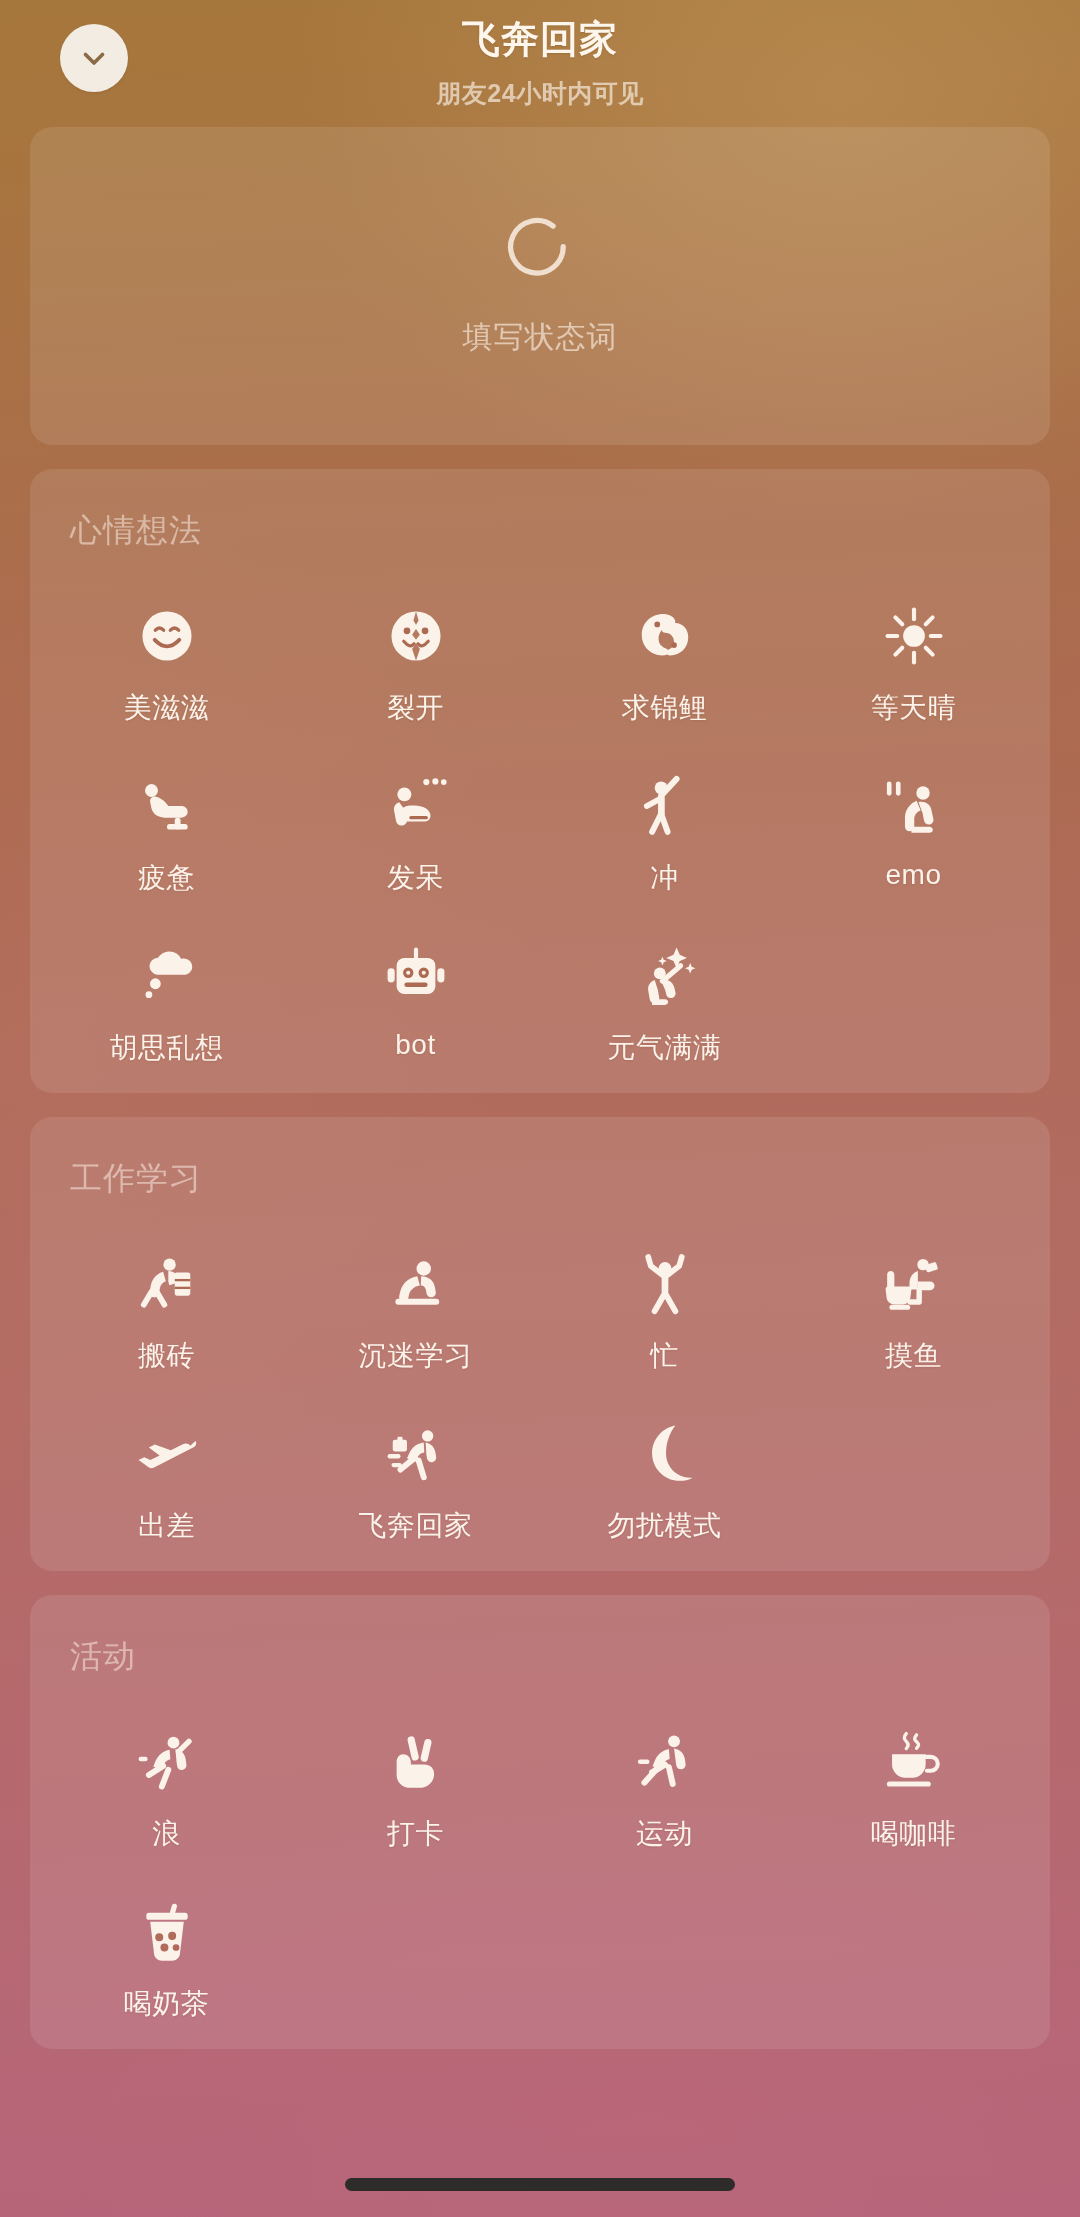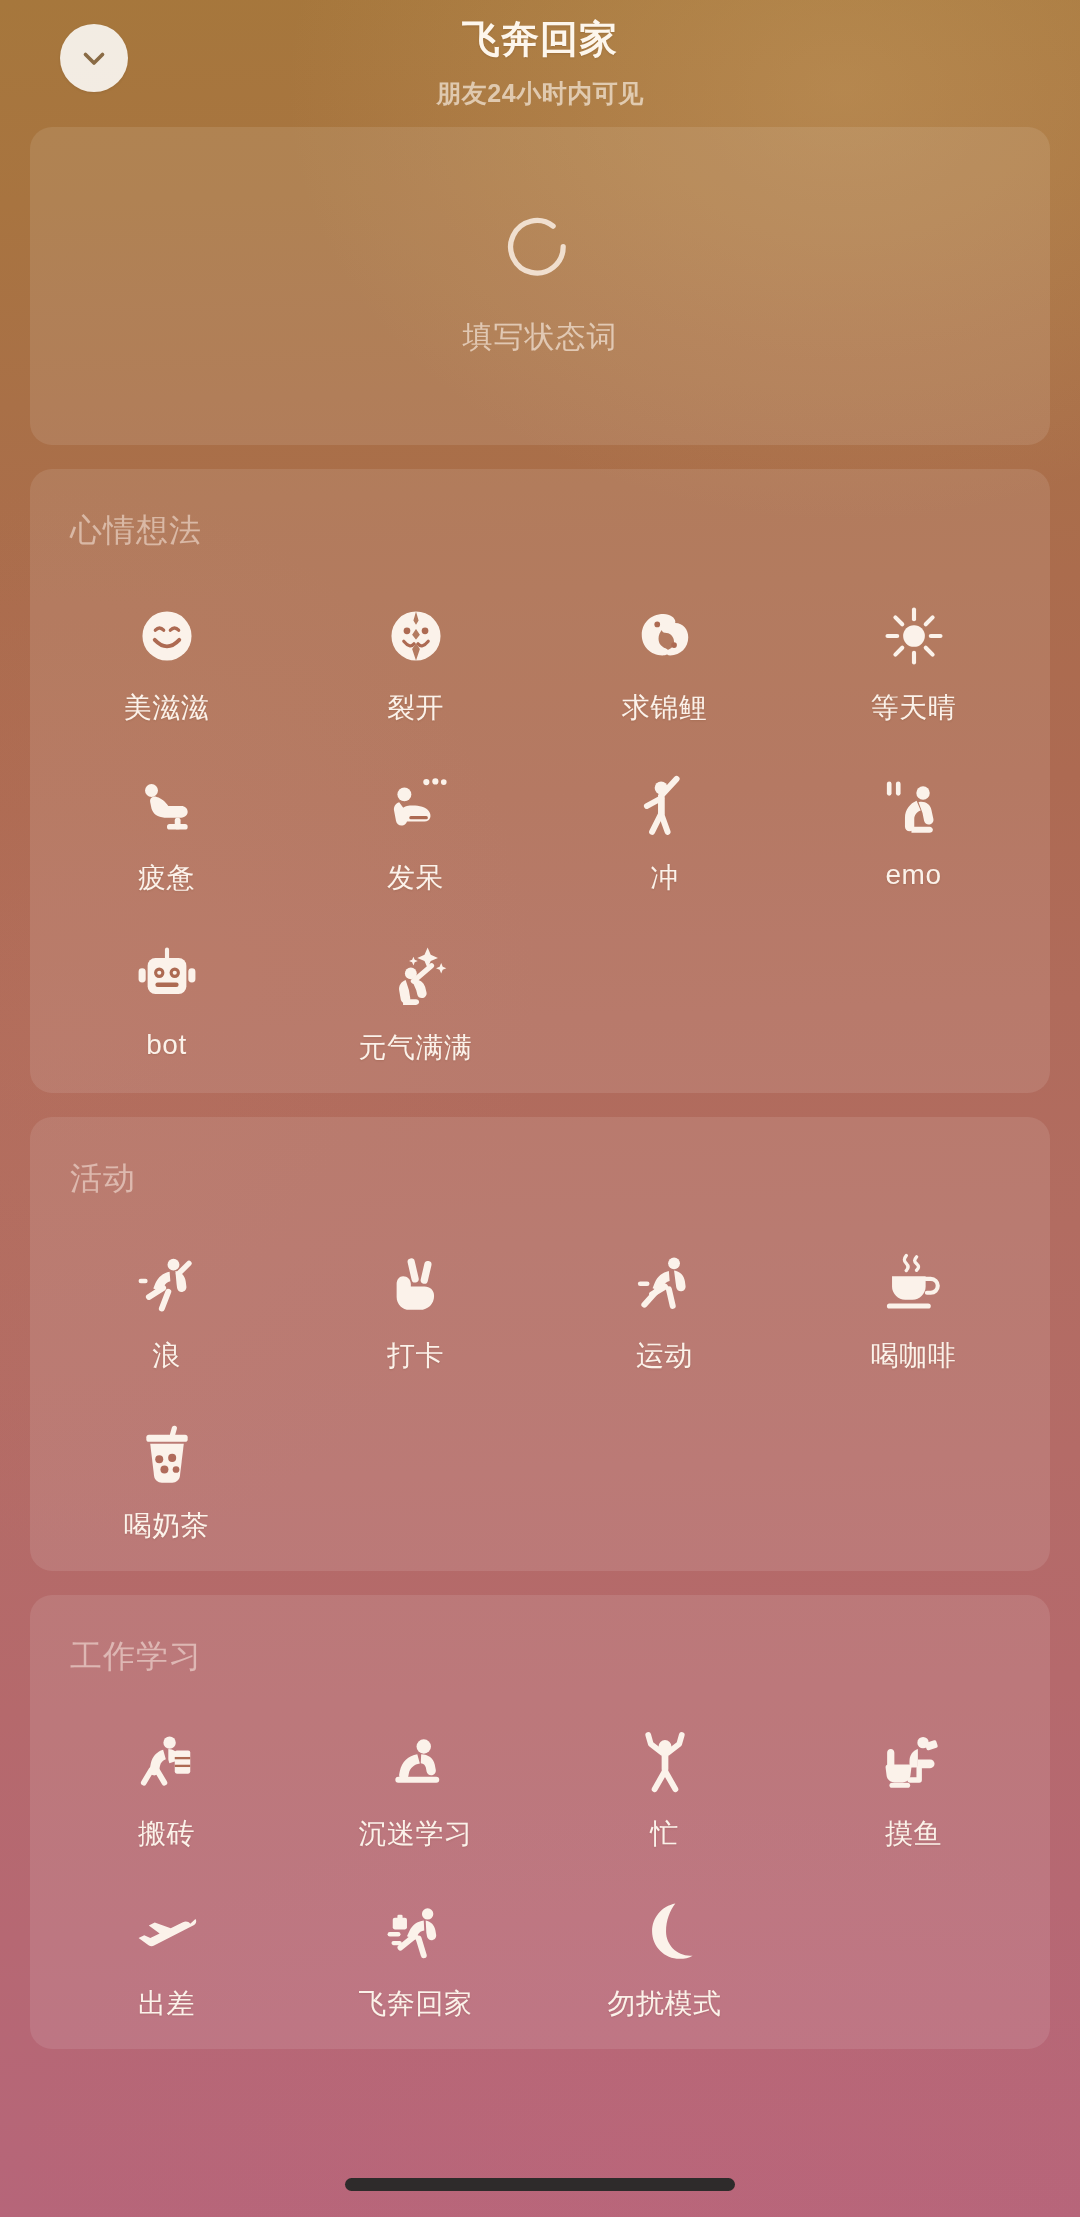--- a/index.html
+++ b/index.html
@@ -291,20 +291,30 @@
             <rect x="10" y="5" width="3.6" height="11" rx="1.8"></rect>
             <circle cx="31" cy="14" r="5.2"></circle>
             <path d="M26 20 c-5 2-9 7-9 13 l0 7 c0 2 1.6 3.5 3.6 3.5 2 0 3.6-1.5 3.6-3.5 l0-6 c0-3 2-5.5 5-6.5 z"></path>
             <path d="M27.5 21 c5-1 9 1.5 10 6 l1.5 7 c0.4 2-0.9 3.9-2.9 4.3-2 0.4-3.9-0.9-4.3-2.9 l-1.2-6 z"></path>
             <path d="M22 40 l14 0 c1.5 0 2.6 1.1 2.6 2.4 0 1.3-1.1 2.4-2.6 2.4 l-14 0 z"></path>
           </svg>
         </span>
         <span class="item-label">emo</span>
       </div>
 
+      <div class="item">
+        <span class="item-icon">
+          <svg viewBox="0 0 48 48" fill="#fbf2ea">
+            <path d="M16 14 c0-5 4.4-9 9.8-9 4.2 0 7.8 2.4 9.2 5.8 0.6-0.2 1.2-0.3 1.9-0.3 3.7 0 6.6 2.8 6.6 6.3 0 3.5-2.9 6.3-6.6 6.3 l-19 0 c-4.1 0-7.4-3-7.4-6.7 0-3.4 2.7-6.2 6.3-6.6z"></path>
+            <circle cx="15" cy="30" r="4.2"></circle>
+            <circle cx="10" cy="38.5" r="2.6"></circle>
+          </svg>
+        </span>
+        <span class="item-label">胡思乱想</span>
+      </div>
 
       <div class="item">
         <span class="item-icon">
           <svg viewBox="0 0 48 48" fill="#fbf2ea">
             <rect x="22.4" y="2" width="3.2" height="9" rx="1.6"></rect>
             <rect x="9" y="10" width="30" height="28" rx="6"></rect>
             <rect x="2" y="18" width="5.5" height="11" rx="2.7"></rect>
             <rect x="40.5" y="18" width="5.5" height="11" rx="2.7"></rect>
             <circle cx="18" cy="21.5" r="4" fill="#ad6a52"></circle>
             <circle cx="30" cy="21.5" r="4" fill="#ad6a52"></circle>
@@ -329,97 +339,20 @@
             <path d="M14 42 l10 0 c1.4 0 2.4 1 2.4 2.2 0 1.2-1 2.2-2.4 2.2 l-10 0z"></path>
           </svg>
         </span>
         <span class="item-label">元气满满</span>
       </div>
 
     </div>
   </div>
 
   <div class="card section">
-    <div class="section-title">活动</div>
-    <div class="grid">
-
-      <div class="item">
-        <span class="item-icon">
-          <svg viewBox="0 0 48 48" fill="#fbf2ea">
-            <circle cx="29" cy="9" r="4.6"></circle>
-            <path d="M26 14.5 c-5 1-9 4.2-11 9 l-1.6 4 6.6 2.6 1.4-3.6 c1-2.4 2.8-4 5.2-4.6z"></path>
-            <path d="M30.5 14 c4.4 0.6 7.4 3.6 8 8 l0.5 4 c0.3 2-1.1 3.8-3.1 4.1-2 0.3-3.8-1.1-4.1-3.1 l-0.4-3z"></path>
-            <path d="M33 16 L41 8" stroke="#fbf2ea" stroke-width="4.2" stroke-linecap="round" fill="none"></path>
-            <path d="M21 27 L10 34" stroke="#fbf2ea" stroke-width="4.6" stroke-linecap="round" fill="none"></path>
-            <path d="M25 30 L20 43" stroke="#fbf2ea" stroke-width="4.6" stroke-linecap="round" fill="none"></path>
-            <rect x="2" y="20" width="7" height="3.4" rx="1.7"></rect>
-          </svg>
-        </span>
-        <span class="item-label">浪</span>
-      </div>
-
-      <div class="item">
-        <span class="item-icon">
-          <svg viewBox="0 0 48 48" fill="#fbf2ea">
-            <rect x="19" y="4" width="5.6" height="19" rx="2.8" transform="rotate(-13 21.8 13.5)"></rect>
-            <rect x="29" y="6" width="5.6" height="18" rx="2.8" transform="rotate(13 31.8 15)"></rect>
-            <path d="M14 18 c3.4 0 6 2.6 6 6 l0 2 10.5 0 c4.4 0 7.5 3 7.5 7.2 0 6-4.6 10.8-11 10.8 l-8 0 c-5.6 0-10-4.4-10-10 l0-10 c0-3.4 2.2-6 5-6z"></path>
-          </svg>
-        </span>
-        <span class="item-label">打卡</span>
-      </div>
-
-      <div class="item">
-        <span class="item-icon">
-          <svg viewBox="0 0 48 48" fill="#fbf2ea">
-            <circle cx="31" cy="8" r="4.6"></circle>
-            <path d="M27 14 c-5 1-9 4.4-11 9.2 l-1.6 4 6.6 2.6 1.4-3.6 c1-2.4 2.8-4 5.2-4.6z"></path>
-            <path d="M31 13.5 c4.6 0.6 7.8 3.8 8.4 8.4 l0.5 3.6 c0.3 2-1.1 3.8-3.1 4.1-2 0.3-3.8-1.1-4.1-3.1 l-0.4-2.8z"></path>
-            <path d="M24 26 L14 32" stroke="#fbf2ea" stroke-width="4.6" stroke-linecap="round" fill="none"></path>
-            <path d="M27 28 L30 41" stroke="#fbf2ea" stroke-width="4.6" stroke-linecap="round" fill="none"></path>
-            <path d="M17 30 L8 40" stroke="#fbf2ea" stroke-width="4.6" stroke-linecap="round" fill="none"></path>
-            <rect x="3" y="22" width="9" height="3.6" rx="1.8"></rect>
-            <rect x="3" y="31" width="7" height="3.4" rx="1.7" opacity="0"></rect>
-          </svg>
-        </span>
-        <span class="item-label">运动</span>
-      </div>
-
-      <div class="item">
-        <span class="item-icon">
-          <svg viewBox="0 0 48 48" fill="#fbf2ea">
-            <path d="M18 2 c-2 2.4-2 4 0 6 2 2 2 3.6 0 5.6" fill="none" stroke="#fbf2ea" stroke-width="2.6" stroke-linecap="round"></path>
-            <path d="M26 3 c-2 2.2-2 3.6 0 5.4 2 1.8 2 3.2 0 5" fill="none" stroke="#fbf2ea" stroke-width="2.6" stroke-linecap="round"></path>
-            <path d="M7 18 l26 0 0 8 c0 5.6-4.6 10.2-10.2 10.2 l-5.6 0 c-5.6 0-10.2-4.6-10.2-10.2z"></path>
-            <path d="M33 20 l4 0 c3 0 5.4 2.4 5.4 5.4 0 3-2.4 5.4-5.4 5.4 l-3 0" fill="none" stroke="#fbf2ea" stroke-width="3.2" stroke-linecap="round"></path>
-            <rect x="3" y="39" width="34" height="4" rx="2"></rect>
-          </svg>
-        </span>
-        <span class="item-label">喝咖啡</span>
-      </div>
-
-      <div class="item">
-        <span class="item-icon">
-          <svg viewBox="0 0 48 48" fill="#fbf2ea">
-            <rect x="27" y="2" width="4" height="9" rx="2" transform="rotate(16 29 6.5)"></rect>
-            <rect x="8" y="9" width="32" height="5.6" rx="2"></rect>
-            <path d="M11 16 l26 0 -3 25 c-0.4 3-2.9 5.2-6 5.2 l-8 0 c-3.1 0-5.6-2.2-6-5.2z"></path>
-            <circle cx="18" cy="28" r="3.1" fill="#b06b5b"></circle>
-            <circle cx="28" cy="27" r="3.1" fill="#b06b5b"></circle>
-            <circle cx="22" cy="36" r="3.1" fill="#b06b5b"></circle>
-            <circle cx="31" cy="36" r="2.6" fill="#b06b5b"></circle>
-          </svg>
-        </span>
-        <span class="item-label">喝奶茶</span>
-      </div>
-
-    </div>
-  </div>
-
-  <div class="card section">
     <div class="section-title">工作学习</div>
     <div class="grid">
 
       <div class="item">
         <span class="item-icon">
           <svg viewBox="0 0 48 48" fill="#fbf2ea">
             <circle cx="26" cy="9" r="4.8"></circle>
             <path d="M21 14.5 c-5 1.5-8.5 5.5-9.5 10.5 l-1 5 c-0.4 2 0.9 3.9 2.9 4.3 2 0.4 3.9-0.9 4.3-2.9 l0.9-4.5 c0.5-2.4 2.2-4.2 4.5-5z"></path>
             <path d="M25 14 c4 0 7 2.2 8 6 l0.6 2.4 -7.8 2.6 -0.8-3z"></path>
             <path d="M12 30 L6 40" stroke="#fbf2ea" stroke-width="4.4" stroke-linecap="round" fill="none"></path>
@@ -506,15 +439,92 @@
           <svg viewBox="0 0 48 48" fill="#fbf2ea">
             <path d="M31 3 c-10.5 2-18 11-18 21.4 0 11.8 9.6 21.4 21.4 21.4 3.6 0 7-0.9 10-2.5 -11 1.2-20.6-7.4-20.6-18.6 0-8.8 3-16.1 7.2-21.7z" transform="translate(1,-1)"></path>
           </svg>
         </span>
         <span class="item-label">勿扰模式</span>
       </div>
 
     </div>
   </div>
 
+  <div class="card section">
+    <div class="section-title">活动</div>
+    <div class="grid">
+
+      <div class="item">
+        <span class="item-icon">
+          <svg viewBox="0 0 48 48" fill="#fbf2ea">
+            <circle cx="29" cy="9" r="4.6"></circle>
+            <path d="M26 14.5 c-5 1-9 4.2-11 9 l-1.6 4 6.6 2.6 1.4-3.6 c1-2.4 2.8-4 5.2-4.6z"></path>
+            <path d="M30.5 14 c4.4 0.6 7.4 3.6 8 8 l0.5 4 c0.3 2-1.1 3.8-3.1 4.1-2 0.3-3.8-1.1-4.1-3.1 l-0.4-3z"></path>
+            <path d="M33 16 L41 8" stroke="#fbf2ea" stroke-width="4.2" stroke-linecap="round" fill="none"></path>
+            <path d="M21 27 L10 34" stroke="#fbf2ea" stroke-width="4.6" stroke-linecap="round" fill="none"></path>
+            <path d="M25 30 L20 43" stroke="#fbf2ea" stroke-width="4.6" stroke-linecap="round" fill="none"></path>
+            <rect x="2" y="20" width="7" height="3.4" rx="1.7"></rect>
+          </svg>
+        </span>
+        <span class="item-label">浪</span>
+      </div>
+
+      <div class="item">
+        <span class="item-icon">
+          <svg viewBox="0 0 48 48" fill="#fbf2ea">
+            <rect x="19" y="4" width="5.6" height="19" rx="2.8" transform="rotate(-13 21.8 13.5)"></rect>
+            <rect x="29" y="6" width="5.6" height="18" rx="2.8" transform="rotate(13 31.8 15)"></rect>
+            <path d="M14 18 c3.4 0 6 2.6 6 6 l0 2 10.5 0 c4.4 0 7.5 3 7.5 7.2 0 6-4.6 10.8-11 10.8 l-8 0 c-5.6 0-10-4.4-10-10 l0-10 c0-3.4 2.2-6 5-6z"></path>
+          </svg>
+        </span>
+        <span class="item-label">打卡</span>
+      </div>
+
+      <div class="item">
+        <span class="item-icon">
+          <svg viewBox="0 0 48 48" fill="#fbf2ea">
+            <circle cx="31" cy="8" r="4.6"></circle>
+            <path d="M27 14 c-5 1-9 4.4-11 9.2 l-1.6 4 6.6 2.6 1.4-3.6 c1-2.4 2.8-4 5.2-4.6z"></path>
+            <path d="M31 13.5 c4.6 0.6 7.8 3.8 8.4 8.4 l0.5 3.6 c0.3 2-1.1 3.8-3.1 4.1-2 0.3-3.8-1.1-4.1-3.1 l-0.4-2.8z"></path>
+            <path d="M24 26 L14 32" stroke="#fbf2ea" stroke-width="4.6" stroke-linecap="round" fill="none"></path>
+            <path d="M27 28 L30 41" stroke="#fbf2ea" stroke-width="4.6" stroke-linecap="round" fill="none"></path>
+            <path d="M17 30 L8 40" stroke="#fbf2ea" stroke-width="4.6" stroke-linecap="round" fill="none"></path>
+            <rect x="3" y="22" width="9" height="3.6" rx="1.8"></rect>
+            <rect x="3" y="31" width="7" height="3.4" rx="1.7" opacity="0"></rect>
+          </svg>
+        </span>
+        <span class="item-label">运动</span>
+      </div>
+
+      <div class="item">
+        <span class="item-icon">
+          <svg viewBox="0 0 48 48" fill="#fbf2ea">
+            <path d="M18 2 c-2 2.4-2 4 0 6 2 2 2 3.6 0 5.6" fill="none" stroke="#fbf2ea" stroke-width="2.6" stroke-linecap="round"></path>
+            <path d="M26 3 c-2 2.2-2 3.6 0 5.4 2 1.8 2 3.2 0 5" fill="none" stroke="#fbf2ea" stroke-width="2.6" stroke-linecap="round"></path>
+            <path d="M7 18 l26 0 0 8 c0 5.6-4.6 10.2-10.2 10.2 l-5.6 0 c-5.6 0-10.2-4.6-10.2-10.2z"></path>
+            <path d="M33 20 l4 0 c3 0 5.4 2.4 5.4 5.4 0 3-2.4 5.4-5.4 5.4 l-3 0" fill="none" stroke="#fbf2ea" stroke-width="3.2" stroke-linecap="round"></path>
+            <rect x="3" y="39" width="34" height="4" rx="2"></rect>
+          </svg>
+        </span>
+        <span class="item-label">喝咖啡</span>
+      </div>
+
+      <div class="item">
+        <span class="item-icon">
+          <svg viewBox="0 0 48 48" fill="#fbf2ea">
+            <rect x="27" y="2" width="4" height="9" rx="2" transform="rotate(16 29 6.5)"></rect>
+            <rect x="8" y="9" width="32" height="5.6" rx="2"></rect>
+            <path d="M11 16 l26 0 -3 25 c-0.4 3-2.9 5.2-6 5.2 l-8 0 c-3.1 0-5.6-2.2-6-5.2z"></path>
+            <circle cx="18" cy="28" r="3.1" fill="#b06b5b"></circle>
+            <circle cx="28" cy="27" r="3.1" fill="#b06b5b"></circle>
+            <circle cx="22" cy="36" r="3.1" fill="#b06b5b"></circle>
+            <circle cx="31" cy="36" r="2.6" fill="#b06b5b"></circle>
+          </svg>
+        </span>
+        <span class="item-label">喝奶茶</span>
+      </div>
+
+    </div>
+  </div>
+
 </div>
 
 <div class="home-indicator"></div>
 
 </body></html>

